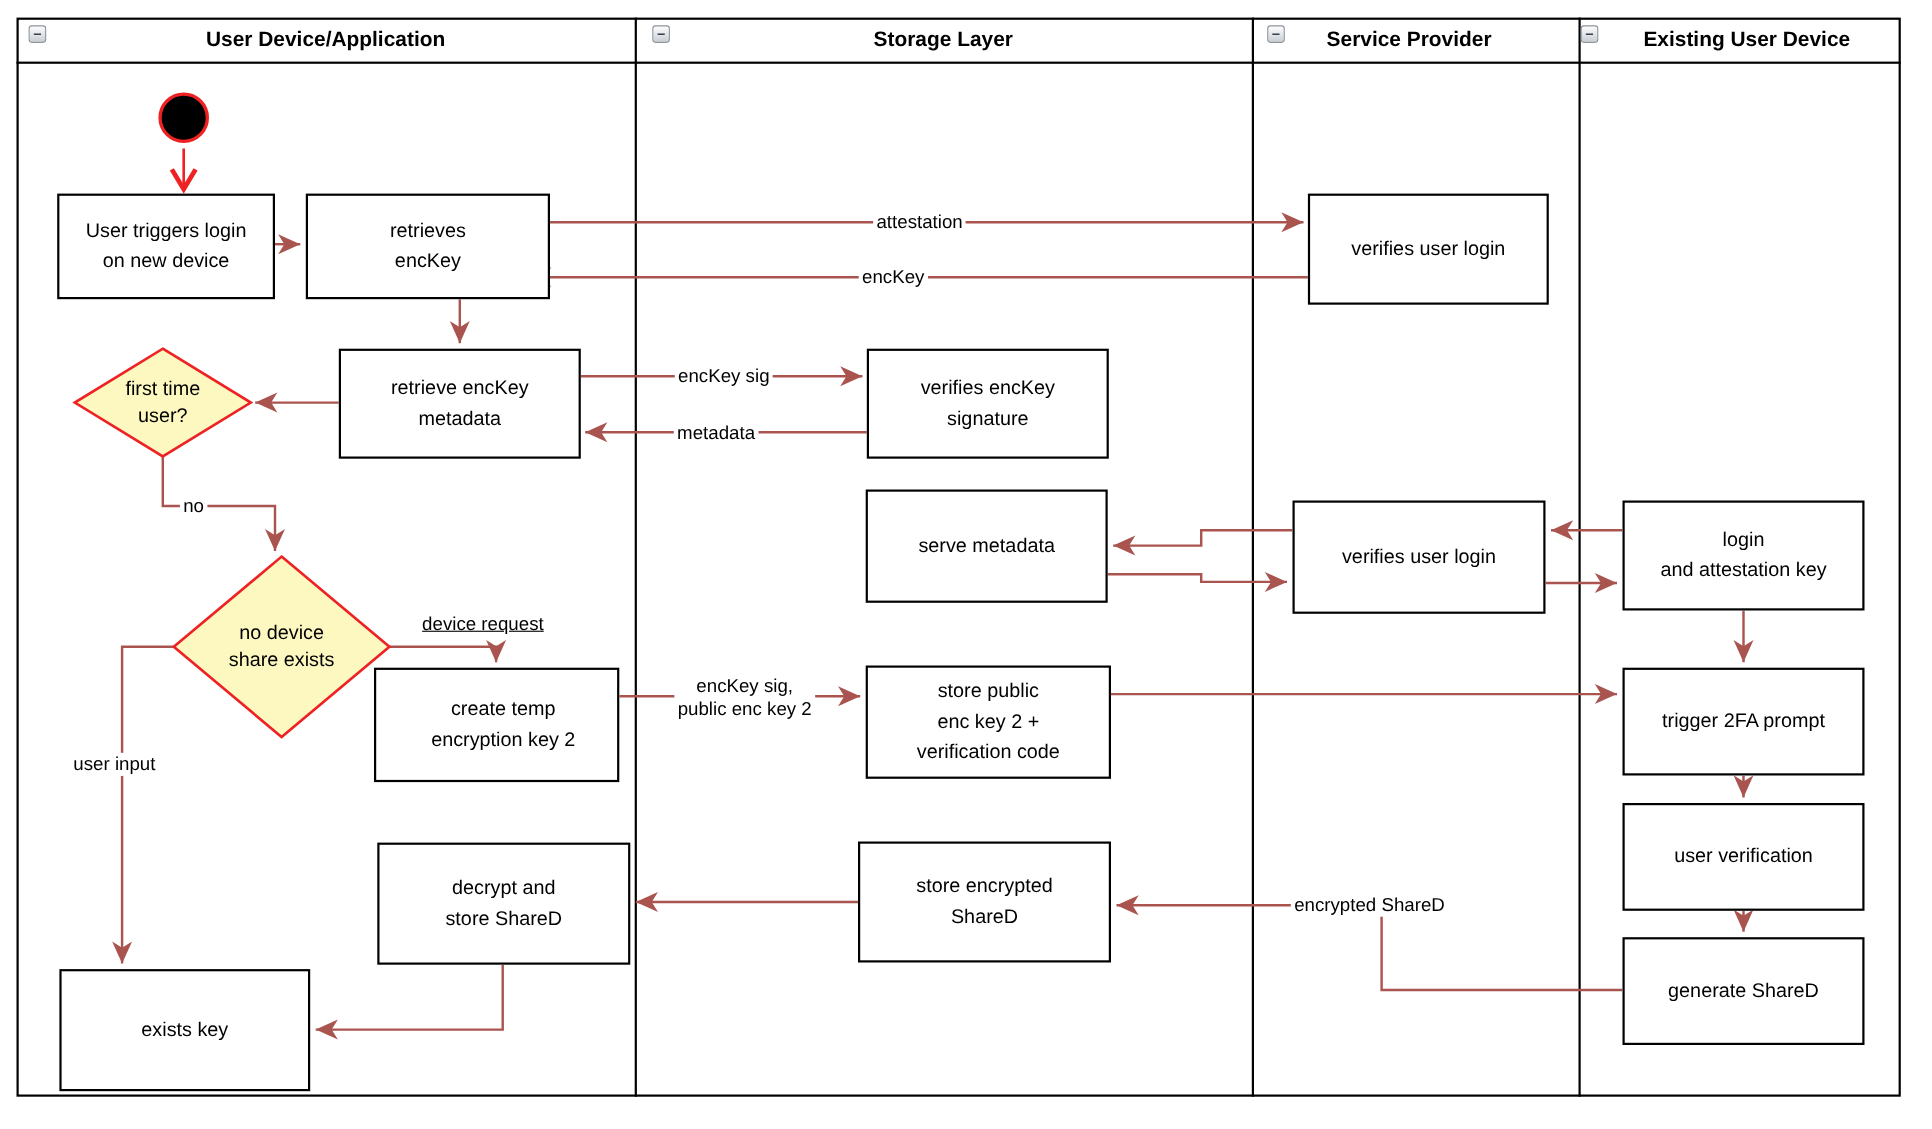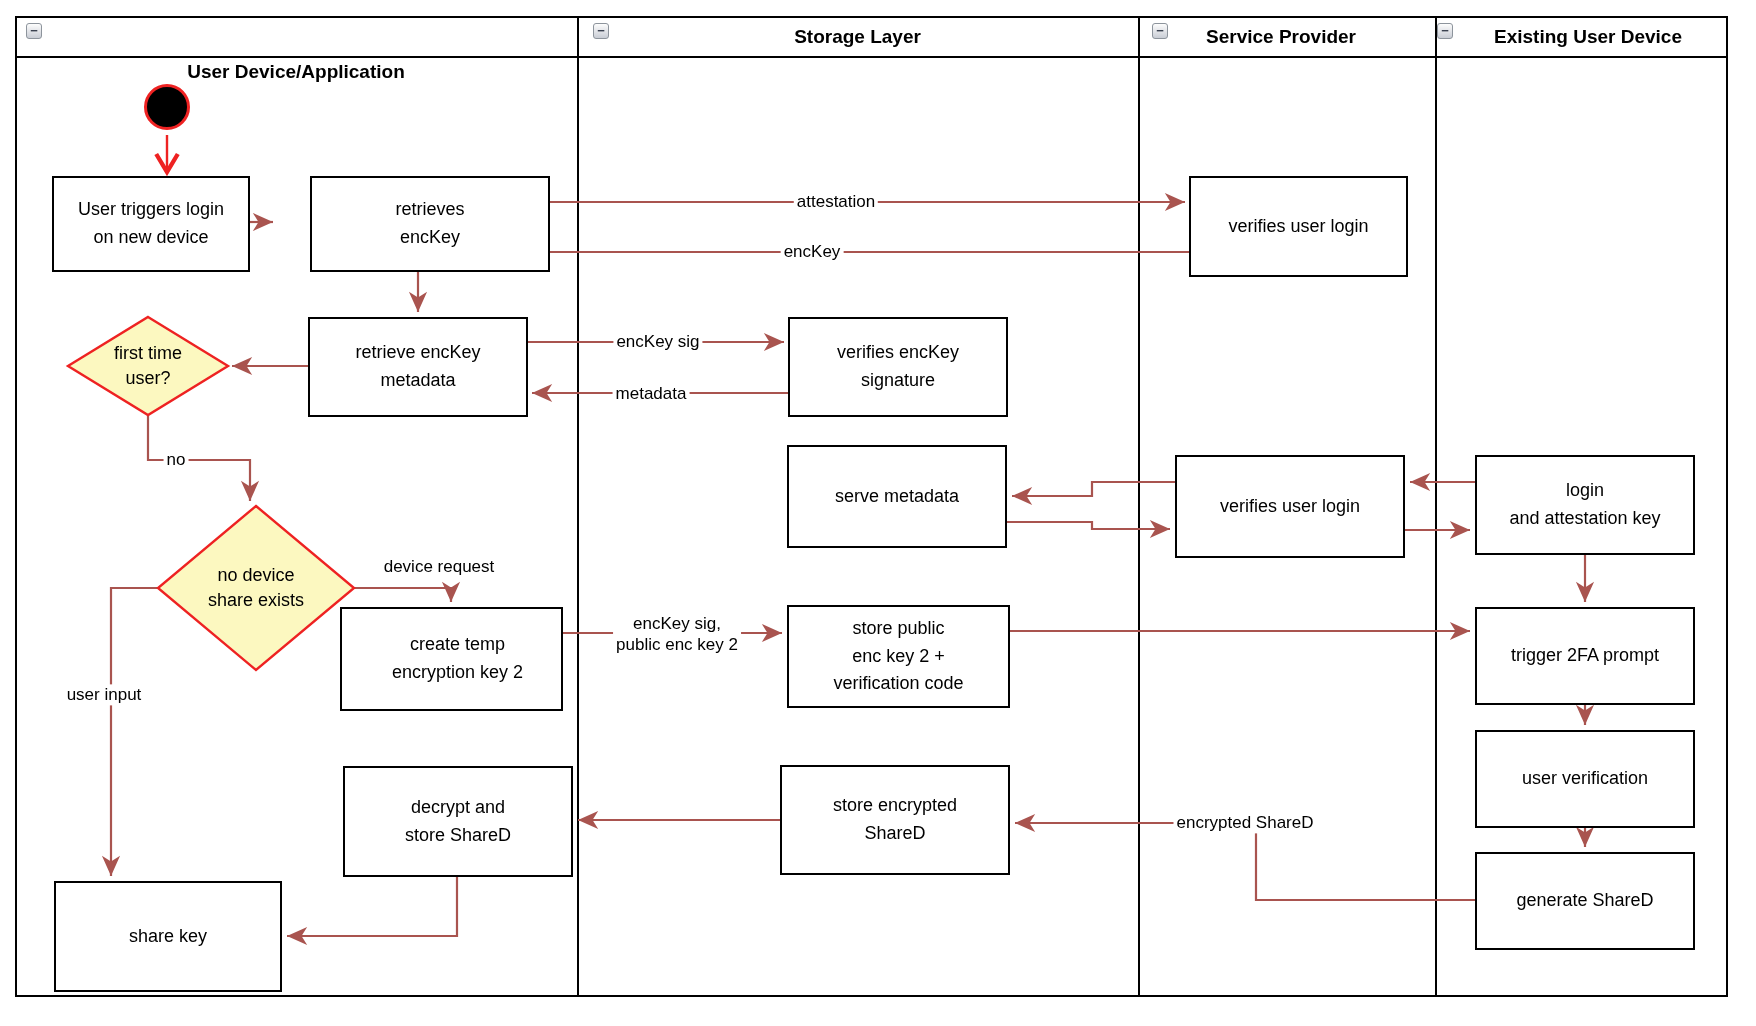--- a/index.html
+++ b/index.html
@@ -28,21 +28,21 @@
     font-size:18px;line-height:1.55;white-space:pre-line;z-index:3;
   }
   .dlabel{
     position:absolute;display:flex;align-items:center;justify-content:center;text-align:center;
     font-size:18px;line-height:1.4;white-space:pre-line;z-index:3;transform:translate(-50%,-50%);
   }
   .elabel{
     position:absolute;background:#fff;padding:0 3px;font-size:17px;line-height:1.25;
     white-space:pre-line;text-align:center;z-index:4;transform:translate(-50%,-50%);
   }
-  .elabel.no-bg{background:transparent;}
+  .elabel.no-bg{background:transparent;text-decoration:underline;}
   #edges{position:absolute;left:0;top:0;z-index:2;}
   
   .start-node{
     position:absolute;left:144px;top:84px;width:46px;height:46px;border-radius:50%;
     background:#000;border:3px solid #ee2222;box-sizing:border-box;z-index:3;
   }
 </style>
 </head>
 <body>
 
@@ -90,42 +90,42 @@
   <div class="hline"></div>
   <div class="vline" style="left:577px;"></div>
   <div class="vline" style="left:1138px;"></div>
   <div class="vline" style="left:1435px;"></div>
 
   <div class="collapse" style="left:26px;">−</div>
   <div class="collapse" style="left:593px;">−</div>
   <div class="collapse" style="left:1152px;">−</div>
   <div class="collapse" style="left:1437px;">−</div>
 
-  <div class="lane-title" style="left:15px;width:562px;margin-top:35px;">User Device/Application</div>
+  <div class="lane-title" style="left:15px;width:562px;">User Device/Application</div>
   <div class="lane-title" style="left:577px;width:561px;">Storage Layer</div>
   <div class="lane-title" style="left:1138px;width:286px;">Service Provider</div>
   <div class="lane-title" style="left:1448px;width:280px;">Existing User Device</div>
 
   <div class="start-node"></div>
 
   <div class="node" style="left:52px;top:176px;width:198px;height:96px;">User triggers login
 on new device</div>
-  <div class="node" style="left:278px;top:176px;width:240px;height:96px;margin-left:32px;">retrieves
+  <div class="node" style="left:278px;top:176px;width:222px;height:96px;">retrieves
 encKey</div>
   <div class="node" style="left:308px;top:317px;width:220px;height:100px;">retrieve encKey
 metadata</div>
   <div class="dlabel" style="left:148px;top:366px;width:140px;">first time
 user?</div>
   <div class="dlabel" style="left:256px;top:588px;width:160px;">no device
 share exists</div>
   <div class="node" style="left:340px;top:607px;width:223px;height:104px;padding-left:12px;">create temp
 encryption key 2</div>
   <div class="node" style="left:343px;top:766px;width:230px;height:111px;">decrypt and
 store ShareD</div>
-  <div class="node" style="left:54px;top:881px;width:228px;height:111px;">share key</div>
+  <div class="node" style="left:54px;top:881px;width:228px;height:111px;">exists key</div>
 
   <div class="node" style="left:788px;top:317px;width:220px;height:100px;">verifies encKey
 signature</div>
   <div class="node" style="left:787px;top:445px;width:220px;height:103px;">serve metadata</div>
   <div class="node" style="left:787px;top:605px;width:223px;height:103px;">store public
 enc key 2 +
 verification code</div>
   <div class="node" style="left:780px;top:765px;width:230px;height:110px;">store encrypted
 ShareD</div>
 

